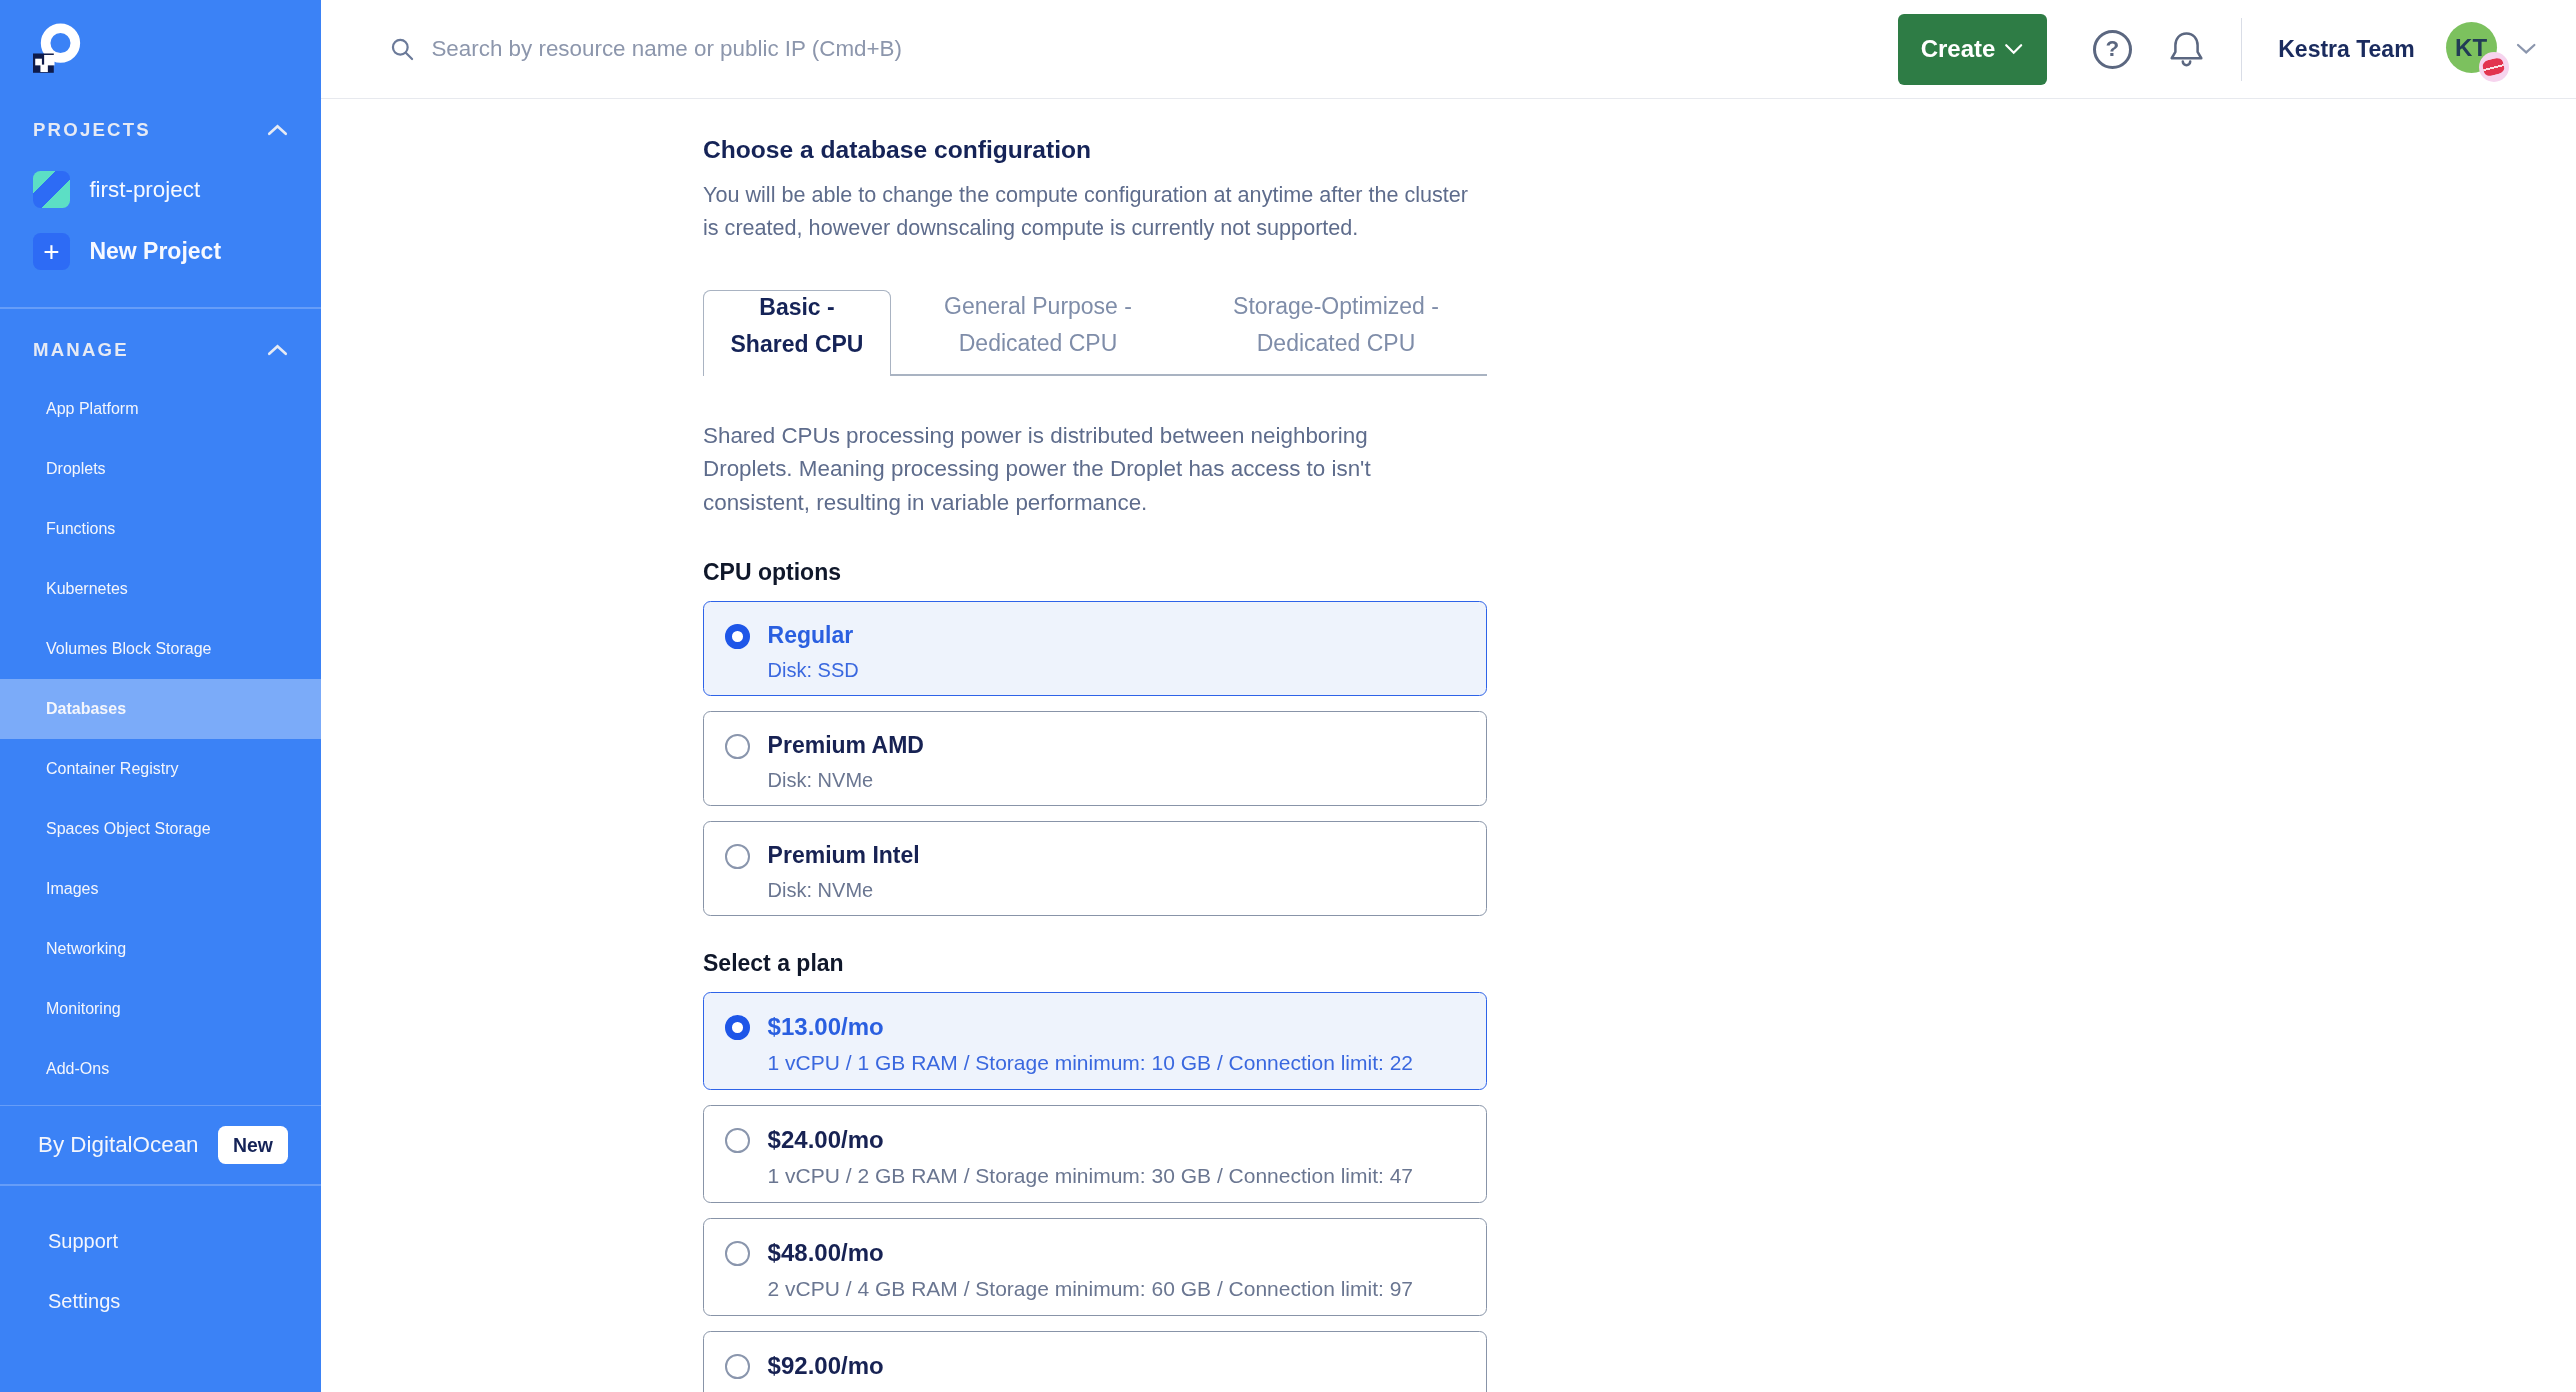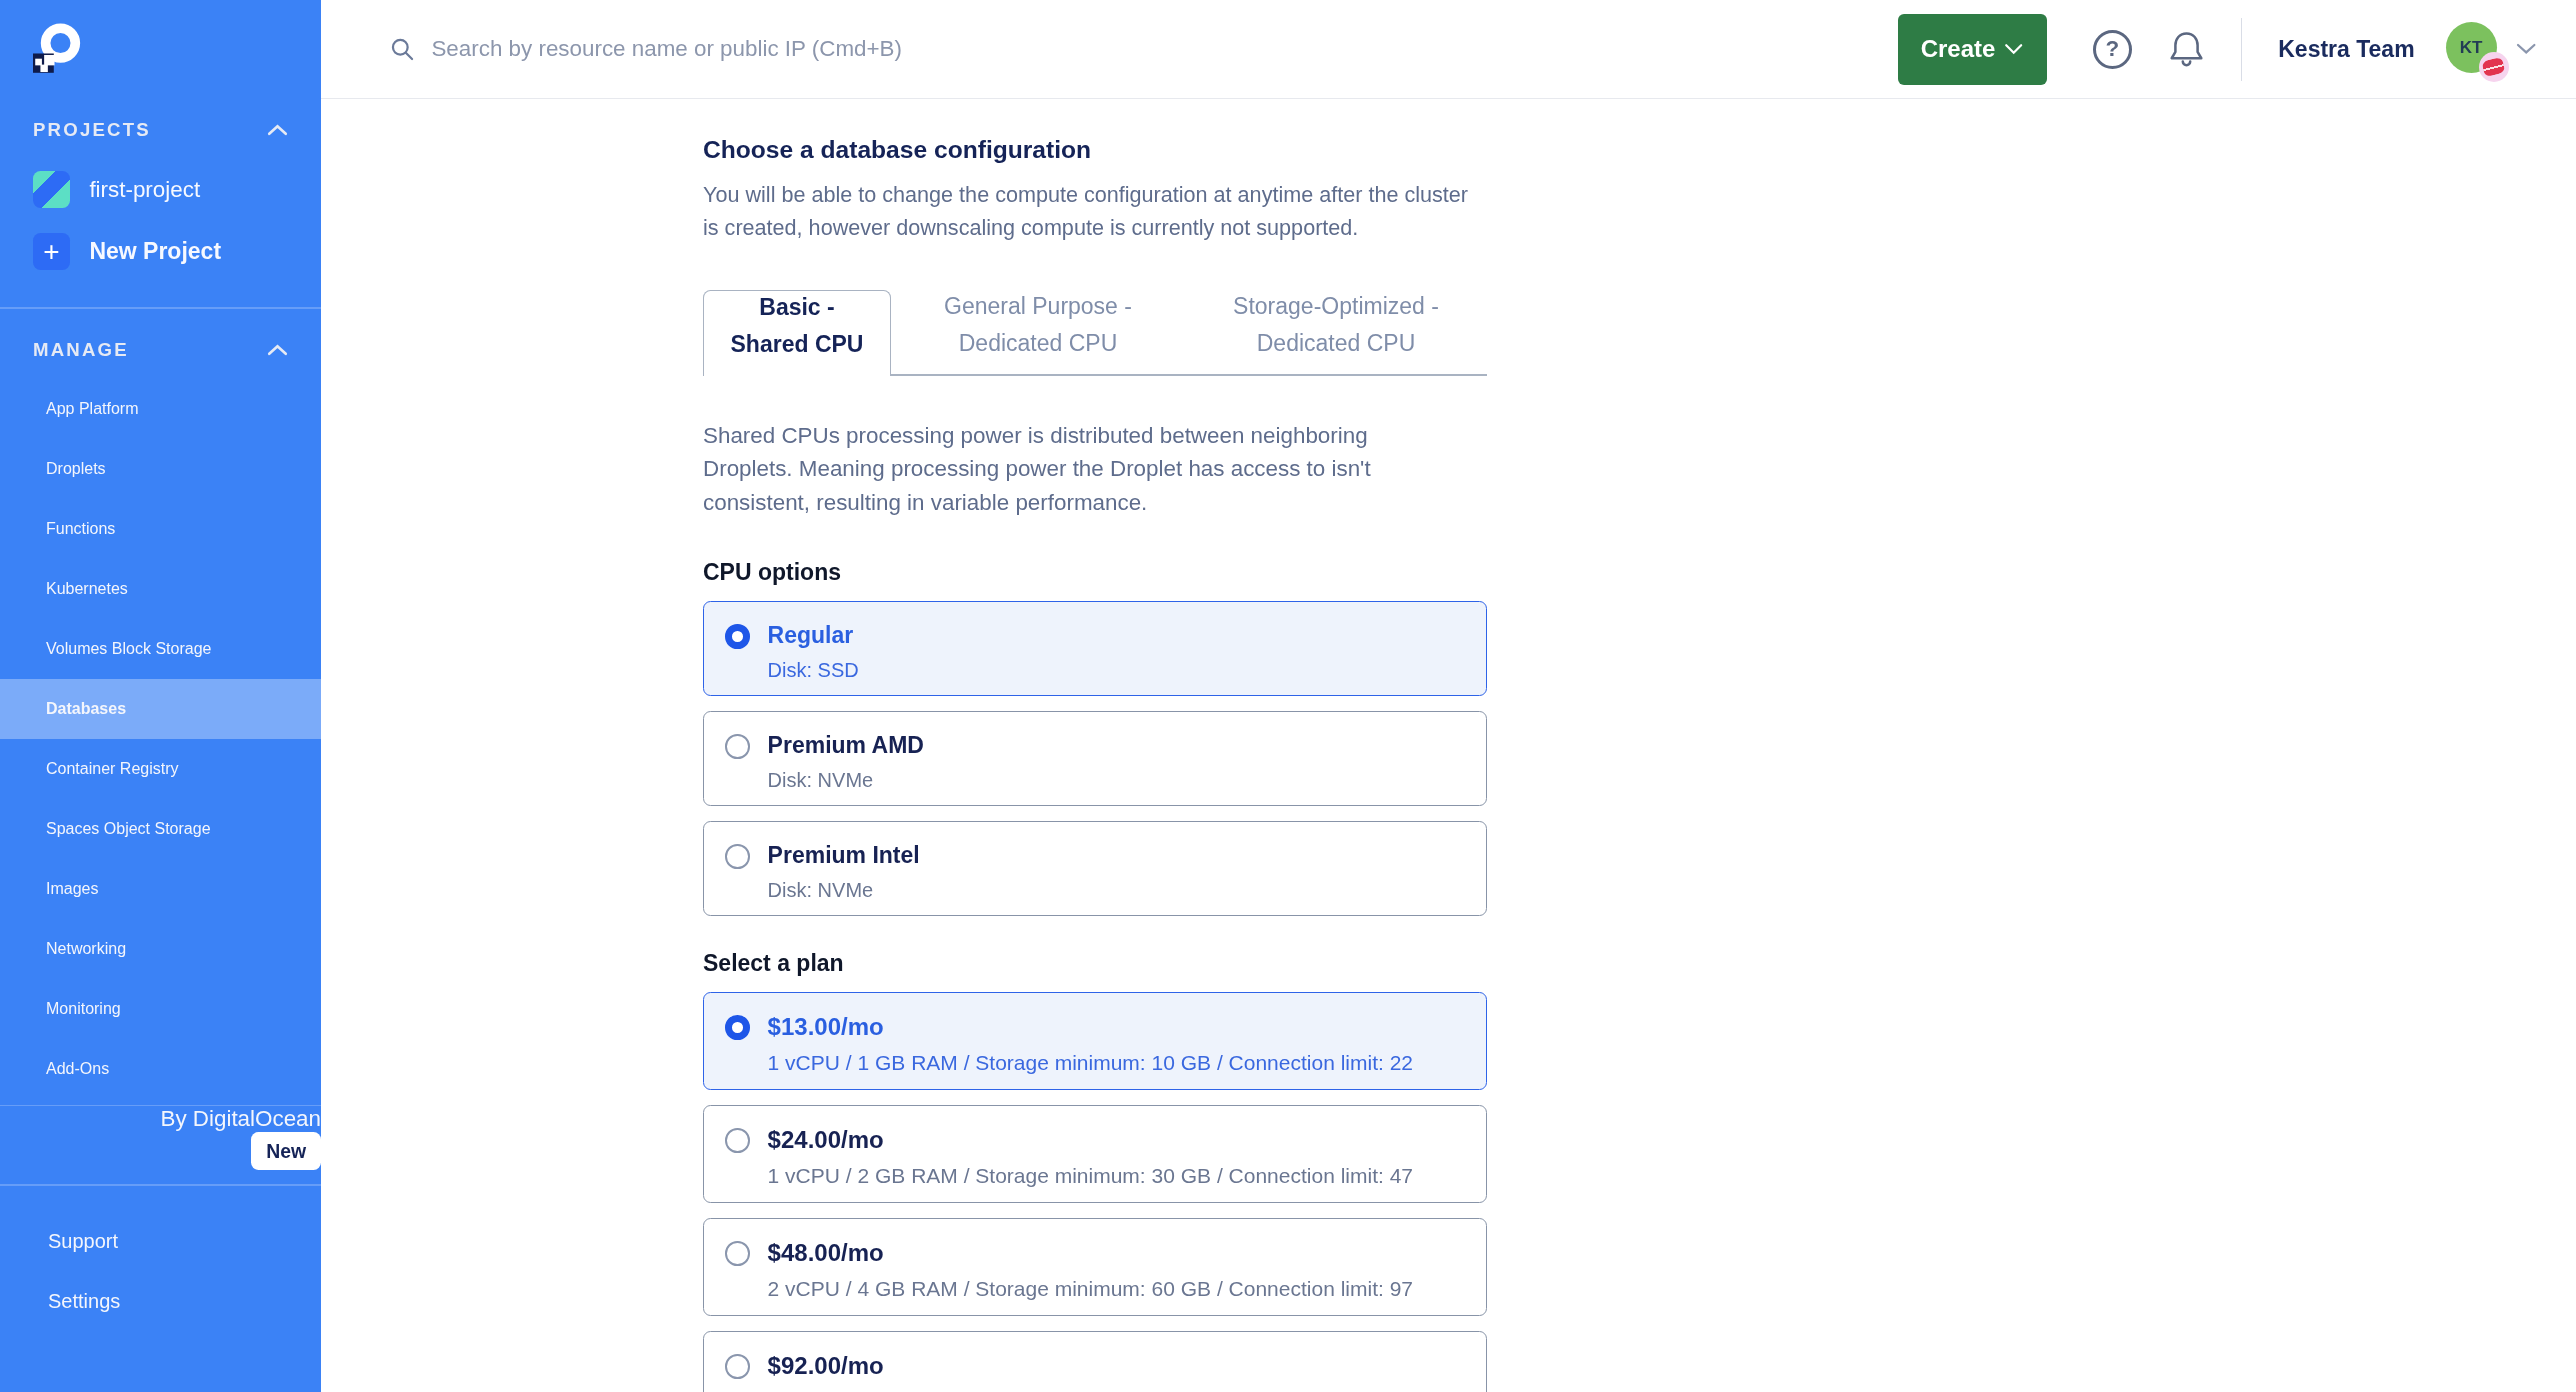--- a/index.html
+++ b/index.html
@@ -19,21 +19,21 @@
   .proj-label { margin-left:19.4px; font-size:22.4px; color:#F7F9FF; }
   .newproj-icon { width:37px; height:37px; border-radius:7.5px; background:#2D6BF5;
              display:flex; align-items:center; justify-content:center;
              font-size:28px; font-weight:400; color:#fff; line-height:1; }
   .newproj-label { margin-left:19.4px; font-size:23px; font-weight:700; }
   .side-divider { height:1.5px; background:rgba(255,255,255,0.22); margin-top:37px; }
   .nav-list { margin-top:18px; }
   .nav-item { height:60px; line-height:60px; padding-left:46px; font-size:16px;
              color:#F4F6FC; cursor:pointer; white-space:nowrap; }
   .nav-item.active { background:rgba(255,255,255,0.33); font-weight:700; }
-  .by-do-row { display:flex; align-items:flex-end; height:78px; padding-left:38px;flex-direction:column; }
+  .by-do-row { display:flex; align-items:center; height:78px; padding-left:38px; }
   .by-do-label { font-size:22.4px; color:#F4F6FC; }
   .new-badge { margin-left:19.4px; background:#fff; color:#152357; font-size:19.4px;
              font-weight:700; border-radius:7.5px; padding:7.5px 15px; }
   .foot-item { height:60px; line-height:60px; padding-left:33px; font-size:20px;
              color:#F4F6FC; cursor:pointer;margin-left:15px; }
   .divider-tight { height:1.5px; background:rgba(255,255,255,0.22); margin-top:6px; }
   .divider-plain { height:1.5px; background:rgba(255,255,255,0.22); }
   .foot-spacer { height:25px; }
 
   
@@ -50,21 +50,21 @@
              font-family:"Liberation Sans",sans-serif; }
   .help-circle { width:39px; height:39px; border-radius:50%; border:3px solid #5B6780;
              display:flex; align-items:center; justify-content:center;
              font-size:22.4px; font-weight:700; color:#5B6780; margin-left:46px; cursor:pointer; }
   .bell-wrap { margin-left:36px; cursor:pointer; display:flex; }
   .top-vdiv { width:1.5px; height:63px; background:#D9DDE6; margin:0 36px; }
   .team-name { font-size:23px; font-weight:700; color:#1A2B5E; }
   .avatar-wrap { position:relative; margin-left:31px; width:54px; height:54px; cursor:pointer; }
   .avatar { width:51px; height:51px; border-radius:50%; background:#7CC15E;
              display:flex; align-items:center; justify-content:center;
-             font-size:17px; font-weight:600; color:#223C55; }
+             font-size:24px; font-weight:600; color:#223C55; }
   .avatar-badge { position:absolute; right:-9px; bottom:-6px; width:30px; height:30px;
              border-radius:50%; background:#F6D4EE; display:flex; align-items:center;
              justify-content:center; }
   .avatar-badge .blob { width:21px; height:16.4px; background:#E2344F; border-radius:35%;
              transform:rotate(-14deg);
              background-image:linear-gradient(0deg, transparent 40%, rgba(255,255,255,.85) 40% 52%, transparent 52%); }
   .user-chevron { margin-left:15px; margin-right:39px; display:flex; cursor:pointer; }
 
   
   .content { padding:37px 0 0 382px; width:1167px; }

